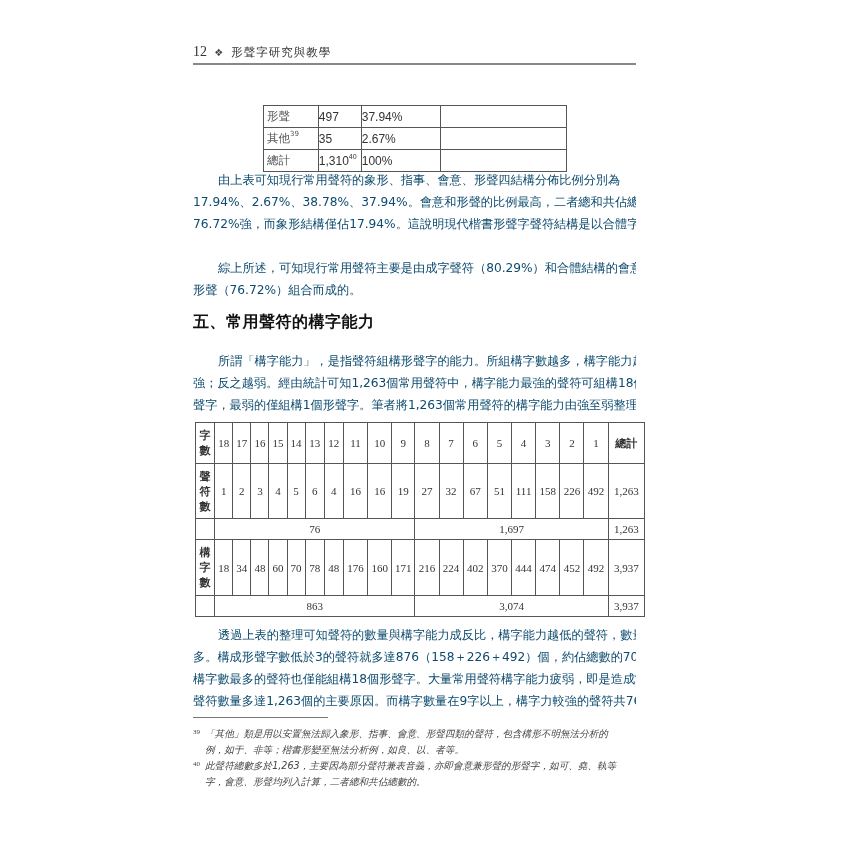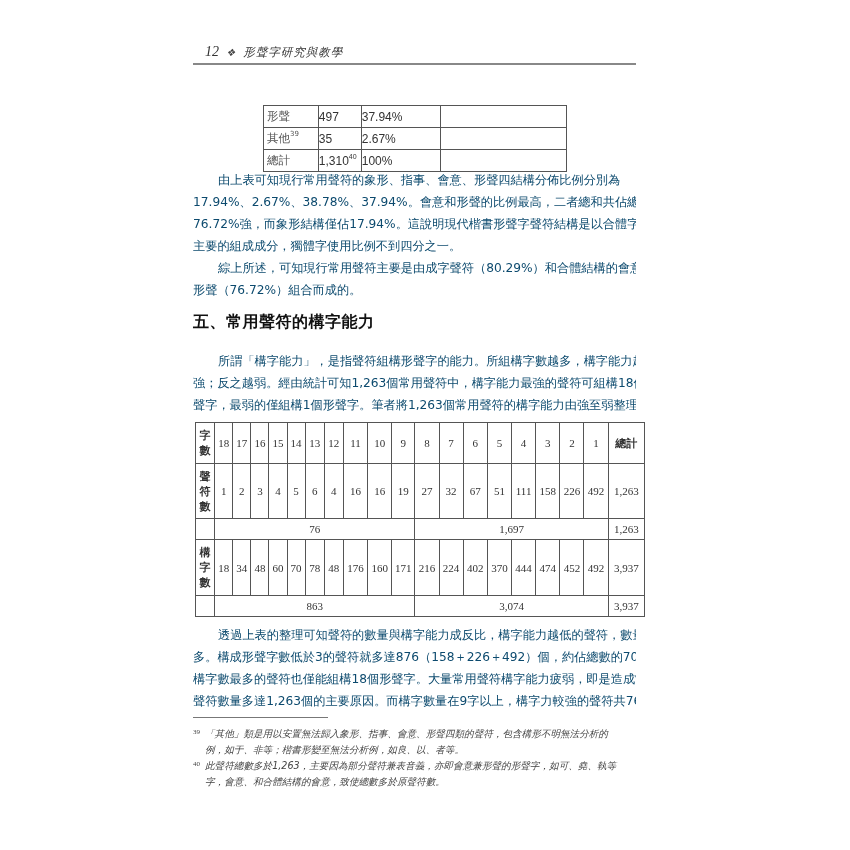--- a/index.html
+++ b/index.html
@@ -2,22 +2,22 @@
 <html><head>
   <meta charset="utf-8">
   <style>
     html, body { margin: 0; padding: 0; background: #ffffff; }
     body {
       width: 850px; height: 850px; position: relative; overflow: hidden;
       font-family: "DejaVu Serif", "Liberation Serif", serif;
       color: #2a2a2a;
     }
     .page-header {
-      position: absolute; left: 205px; top: 43px; width: 442px; height: 18px;
-      font-size: 13px; line-height: 18px; color: #333; font-style: italic;
+      position: absolute; left: 193px; top: 43px; width: 442px; height: 18px;
+      font-size: 13px; line-height: 18px; color: #333;
     }
     .page-header .num { font-family: "Liberation Serif", serif; font-size: 14px; }
     .page-header .orn { font-size: 10px; margin: 0 4px 0 3px; color: #444; }
     .page-header .title { font-size: 11.5px; letter-spacing: 1px; }
     .header-rule {
       position: absolute; left: 193px; top: 63px; width: 443px; height: 2px; background: #888;
     }
 
     table { border-collapse: collapse; }
     .small-table {
@@ -109,21 +109,20 @@
     <td>100%</td>
     <td></td>
   </tr>
 </tbody>
   </table>
 
 <div class="para" style="top:169px;">
   <span class="line indent">由上表可知現行常用聲符的象形、指事、會意、形聲四結構分佈比例分別為</span>
   <span class="line">17.94%、2.67%、38.78%、37.94%。會意和形聲的比例最高，二者總和共佔總數的</span>
   <span class="line">76.72%強，而象形結構僅佔17.94%。這說明現代楷書形聲字聲符結構是以合體字為其</span>
-  <span class="line">主要的組成成分，獨體字使用比例不到四分之一。</span>
 </div>
 
 <div class="para" style="top:257px;">
   <span class="line indent">綜上所述，可知現行常用聲符主要是由成字聲符（80.29%）和合體結構的會意、</span>
   <span class="line">形聲（76.72%）組合而成的。</span>
 </div>
 
 <div class="section-heading">五、常用聲符的構字能力</div>
 
 <div class="para" style="top:350px;">
@@ -258,15 +257,15 @@
 <div class="fn-rule"></div>
 <div class="footnotes">
   <div class="fn">
     <span class="fnum">39</span>
     <span class="line">「其他」類是用以安置無法歸入象形、指事、會意、形聲四類的聲符，包含構形不明無法分析的</span>
     <span class="line">例，如于、非等；楷書形變至無法分析例，如良、以、者等。</span>
   </div>
   <div class="fn">
     <span class="fnum">40</span>
     <span class="line">此聲符總數多於1,263，主要因為部分聲符兼表音義，亦即會意兼形聲的形聲字，如可、堯、執等</span>
-    <span class="line">字，會意、和合體結構的會意，致使總數多於原聲符數。</span>
+    <span class="line">字，會意、形聲均列入計算，二者總和共佔總數的。</span>
   </div>
 </div>
 
 </body></html>

